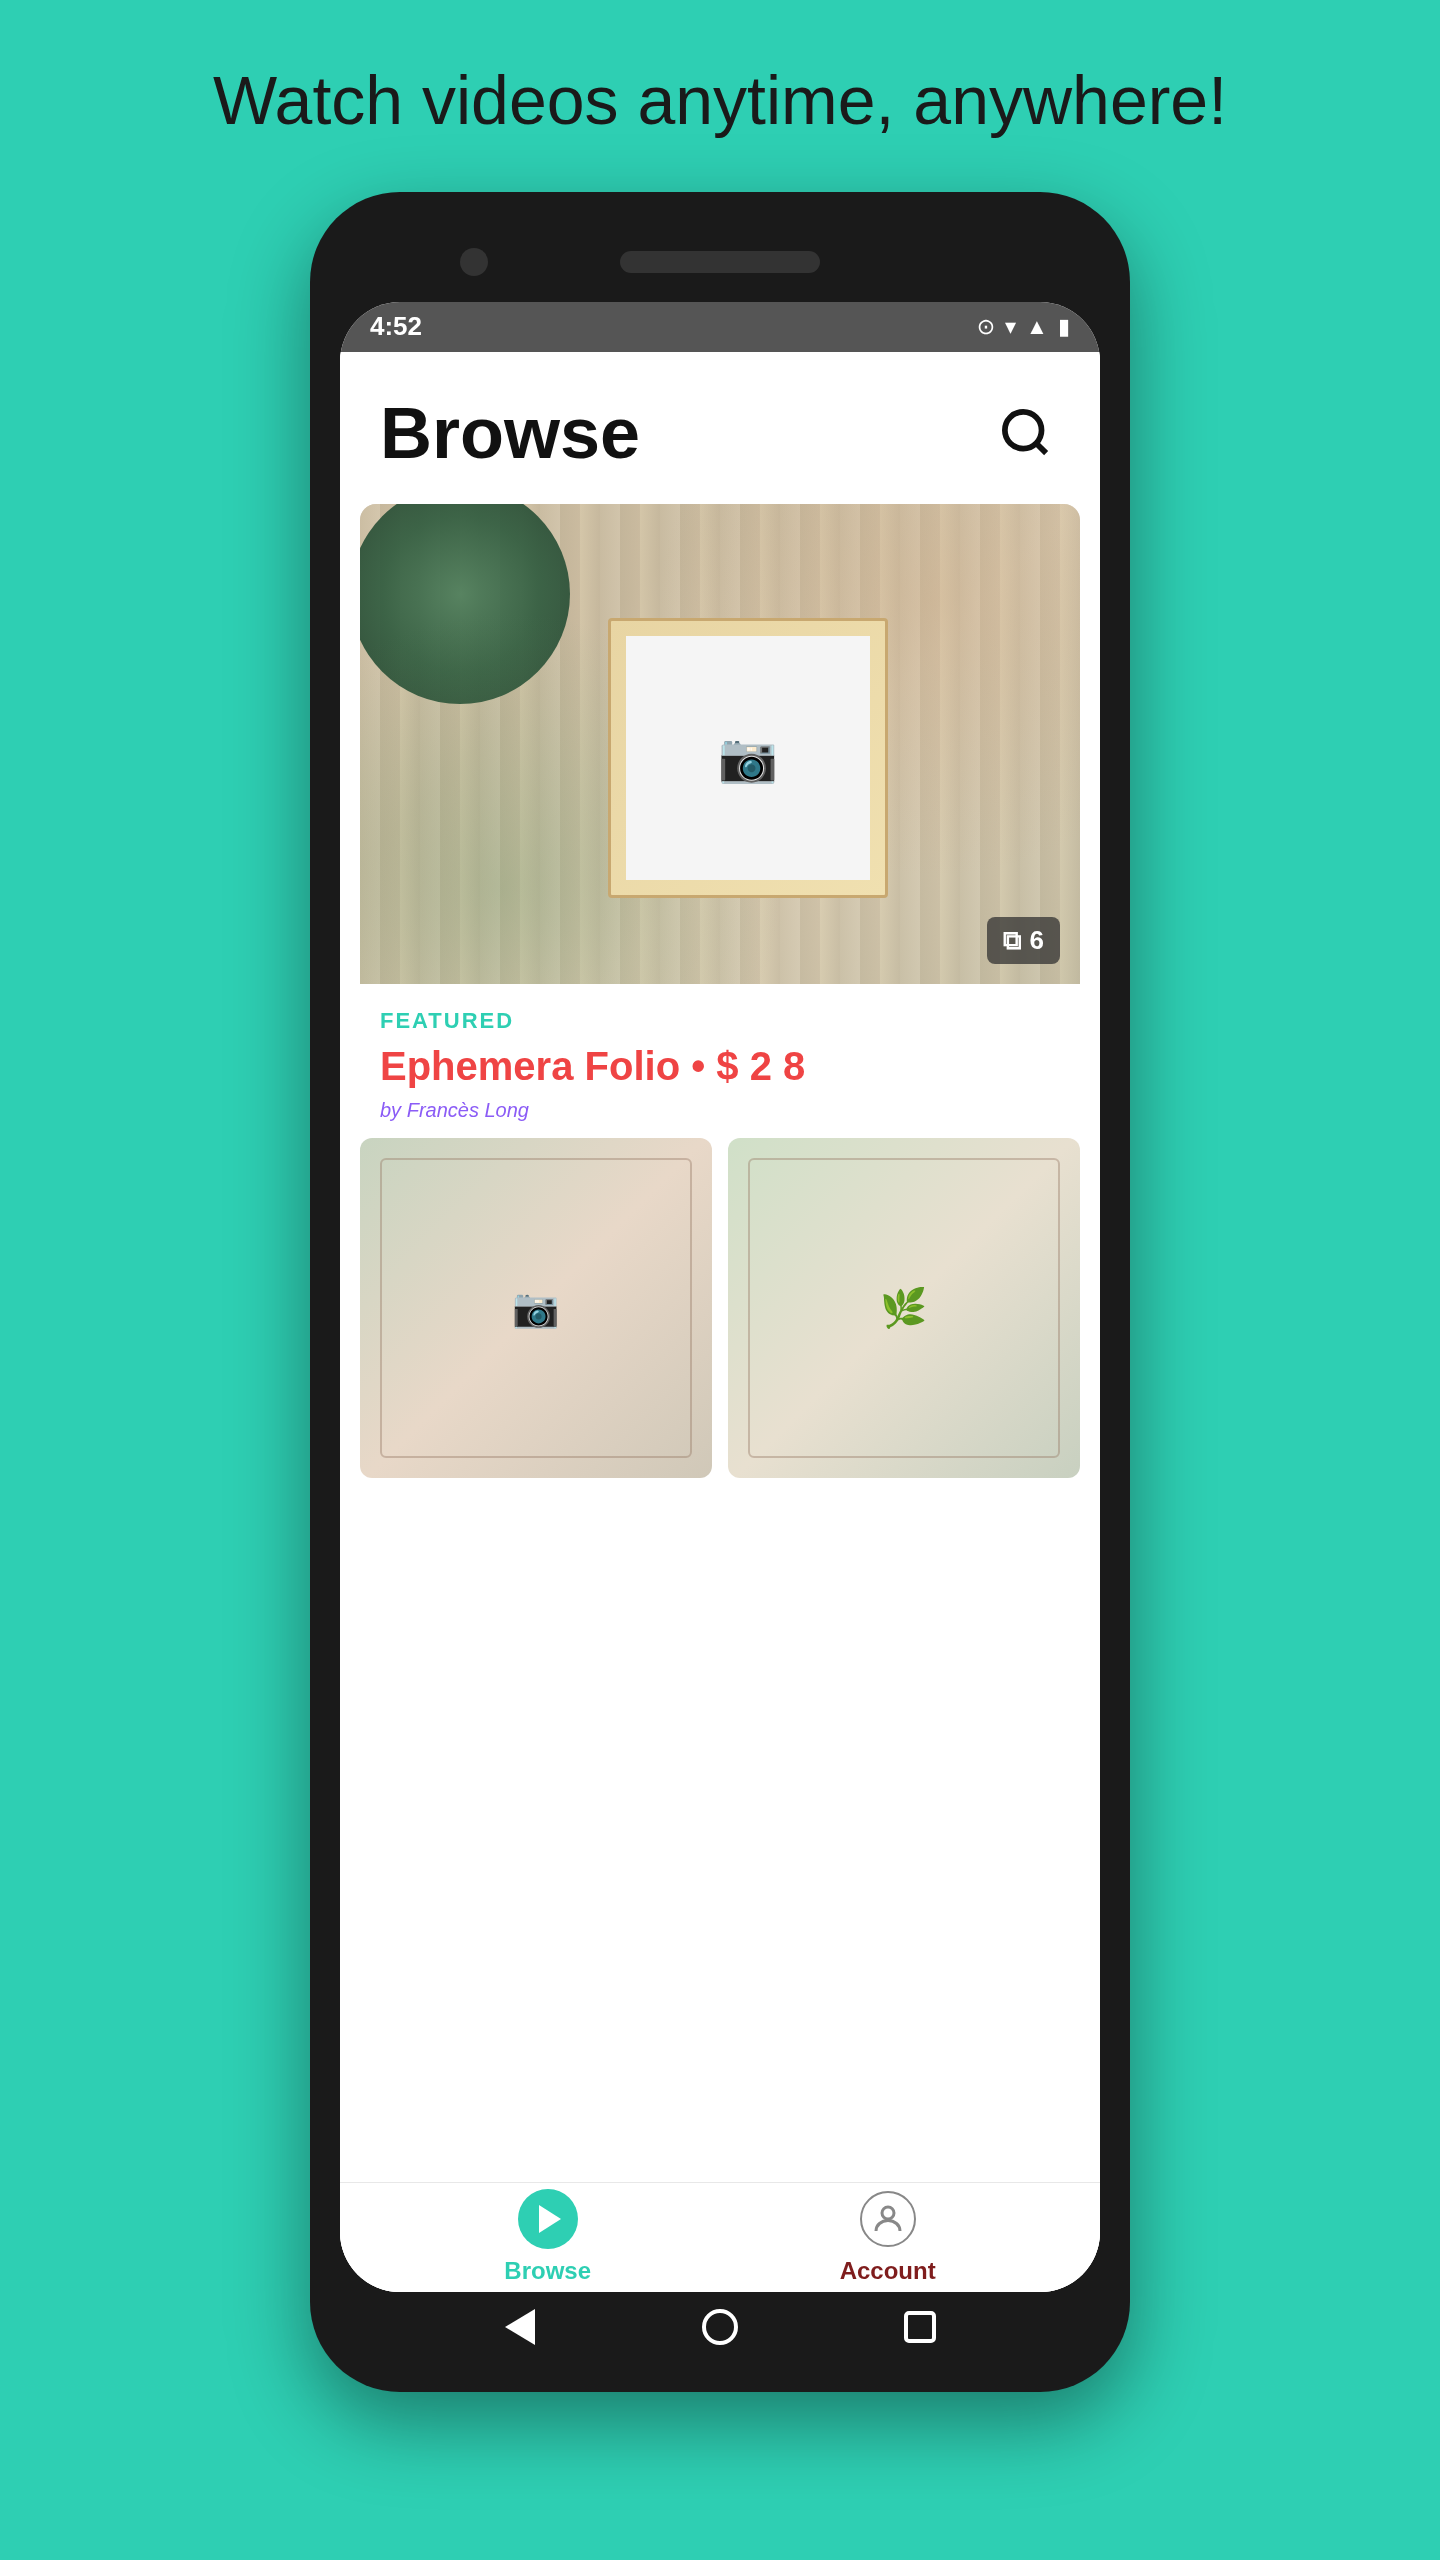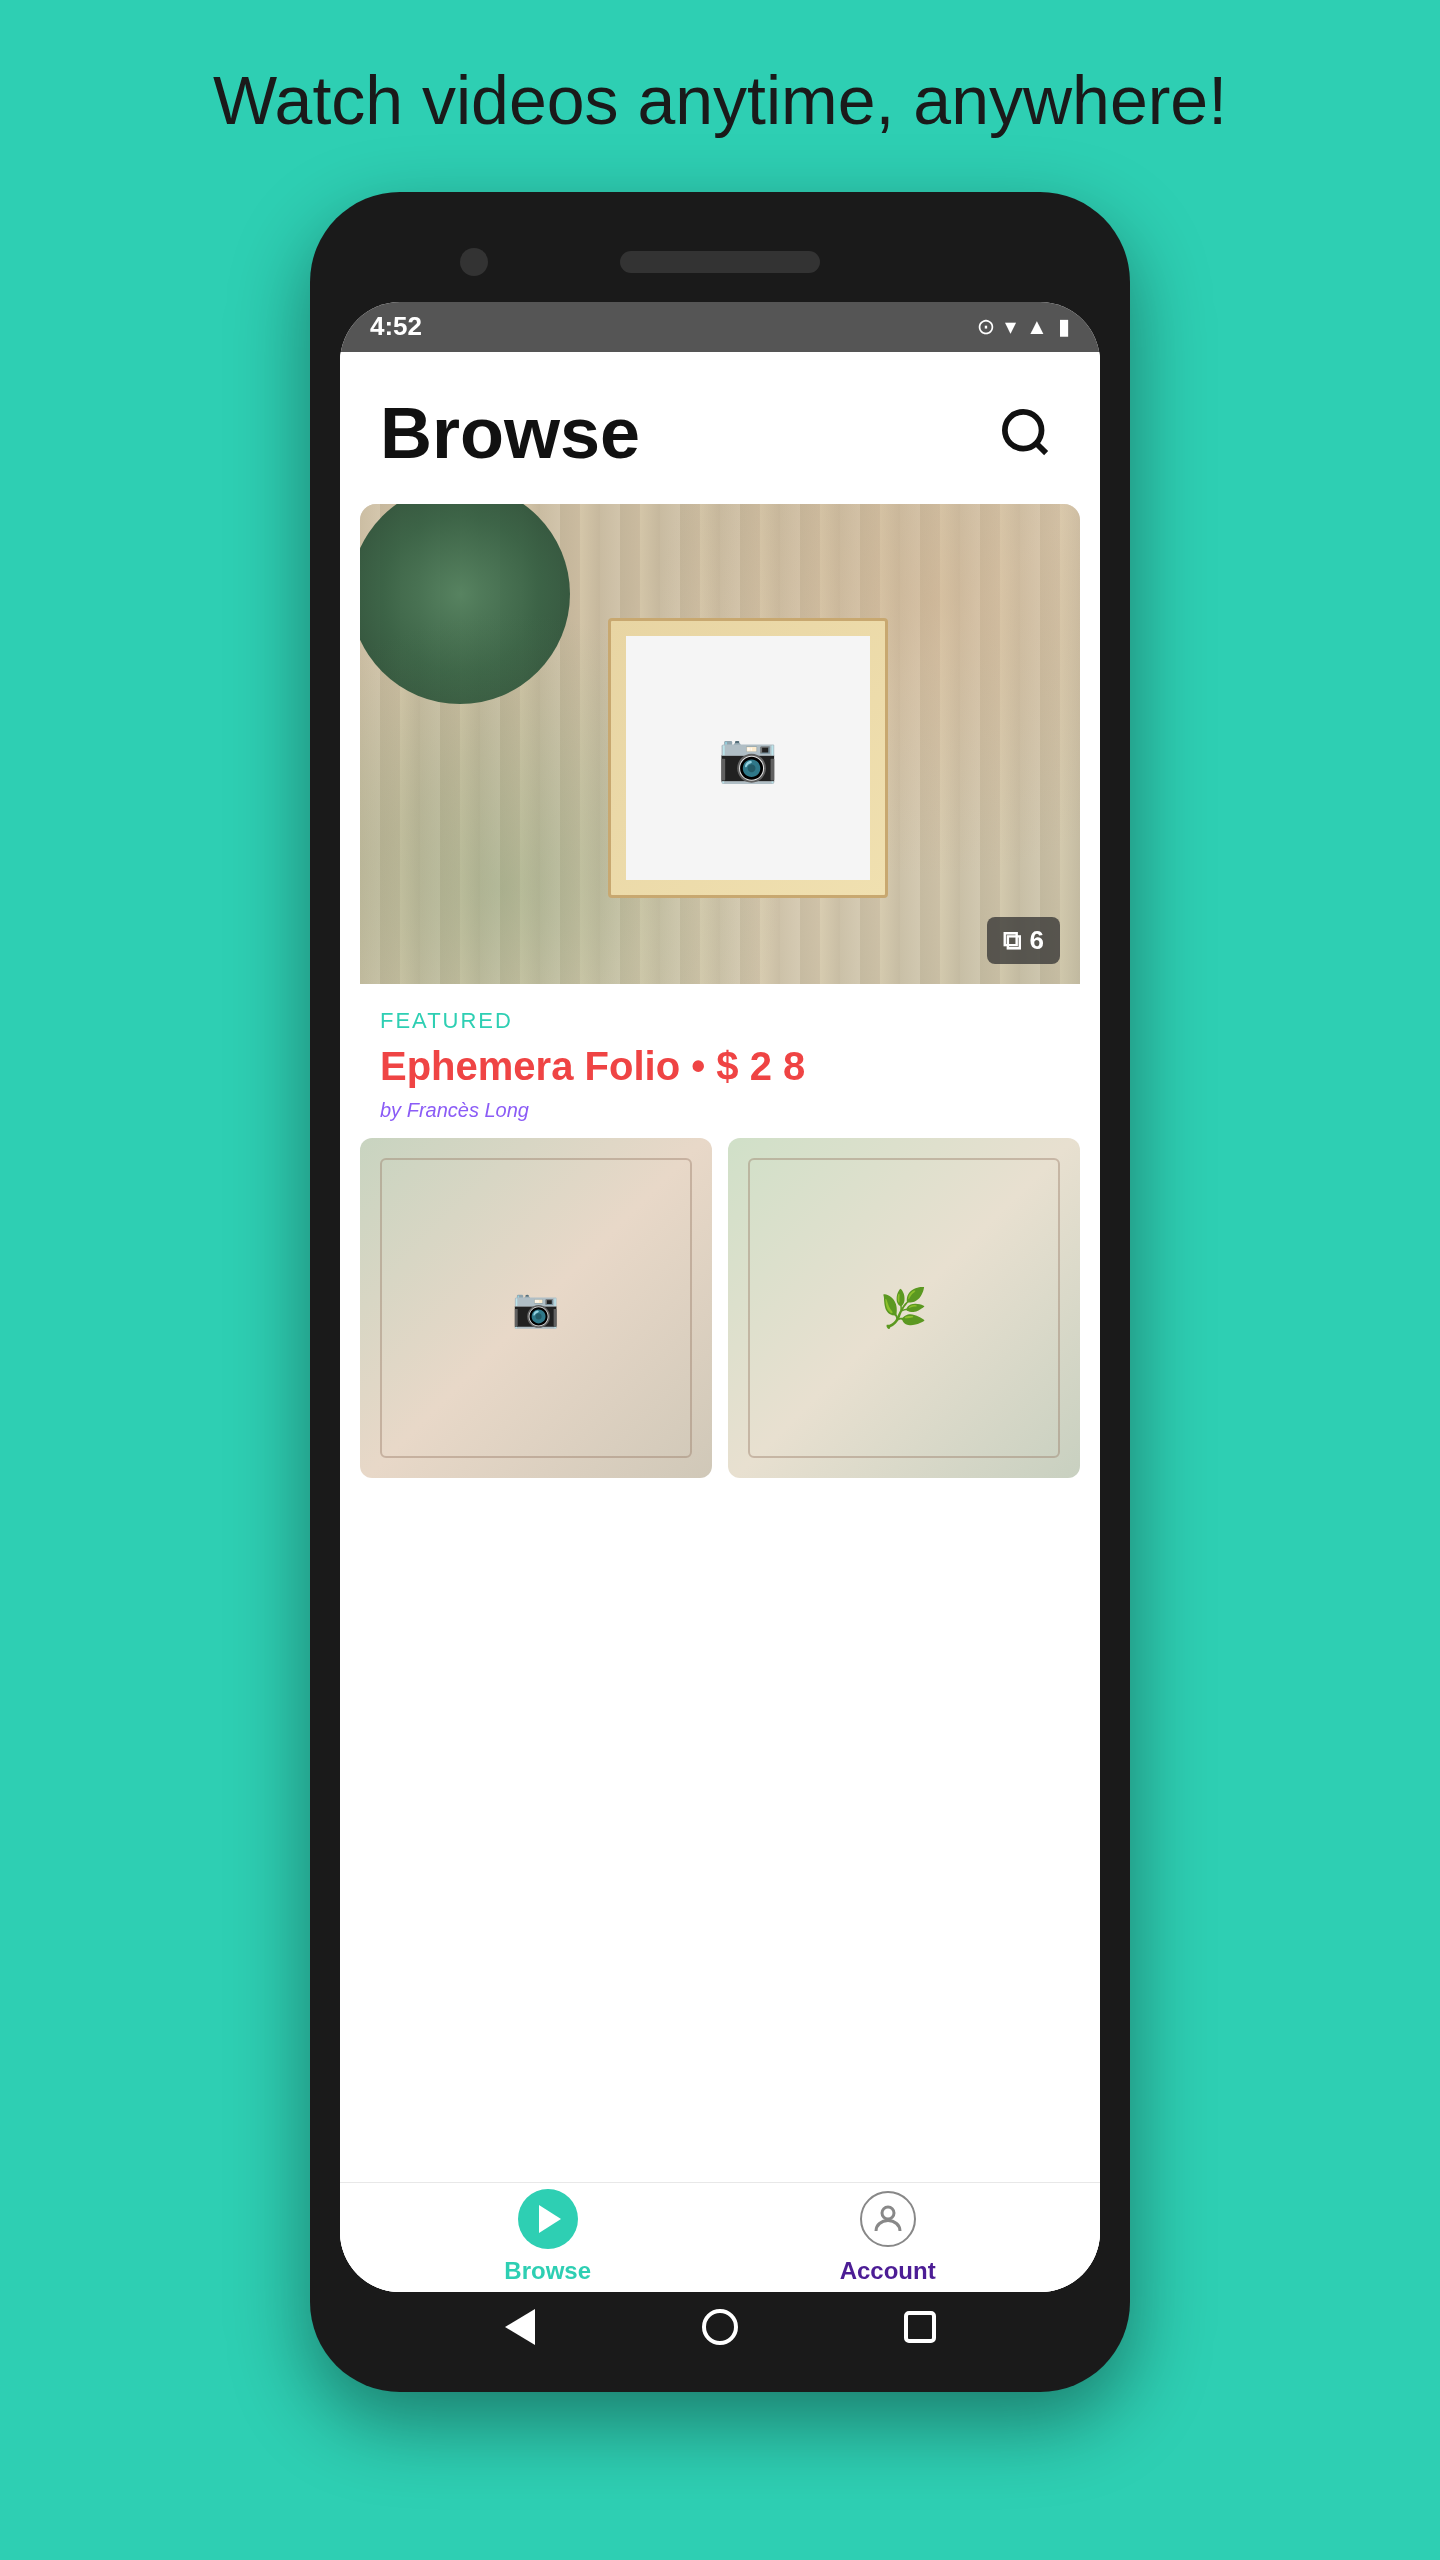--- a/index.html
+++ b/index.html
@@ -240,21 +240,21 @@
     .stack-icon {
       font-size: 26px;
     }
 
     .featured-info {
       padding: 24px 20px 16px;
     }
 
     .featured-label {
       font-size: 22px;
-      font-weight: 400;
+      font-weight: 700;
       color: #2ECFB3;
       letter-spacing: 2px;
       margin-bottom: 10px;
     }
 
     .featured-title {
       font-size: 40px;
       font-weight: 700;
       color: #ef4444;
       margin-bottom: 10px;
@@ -372,21 +372,21 @@
     .nav-label {
       font-size: 24px;
       font-weight: 600;
     }
 
     .nav-label-active {
       color: #2ECFB3;
     }
 
     .nav-label-inactive {
-      color: #4c1d95;
+      color: #7f1d1d;
     }
 
     .nav-account-icon {
       width: 56px;
       height: 56px;
       border-radius: 50%;
       border: 2.5px solid #888;
       display: flex;
       align-items: center;
       justify-content: center;

